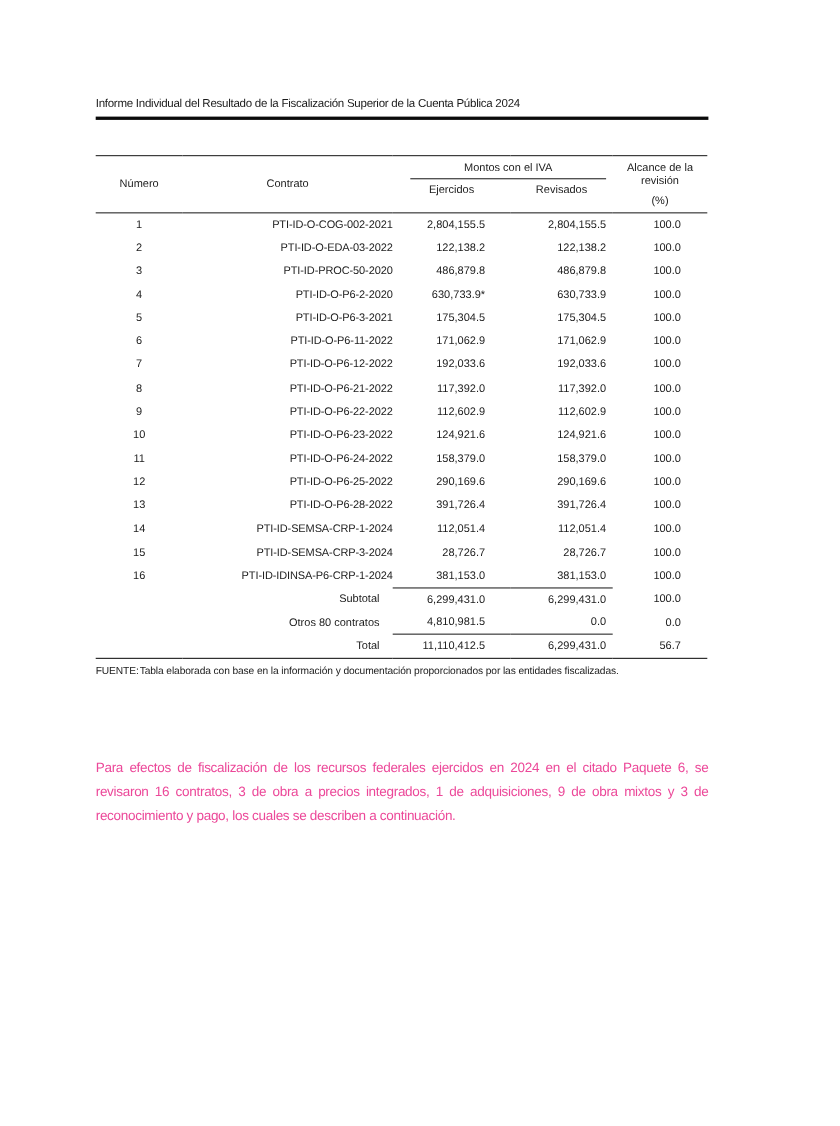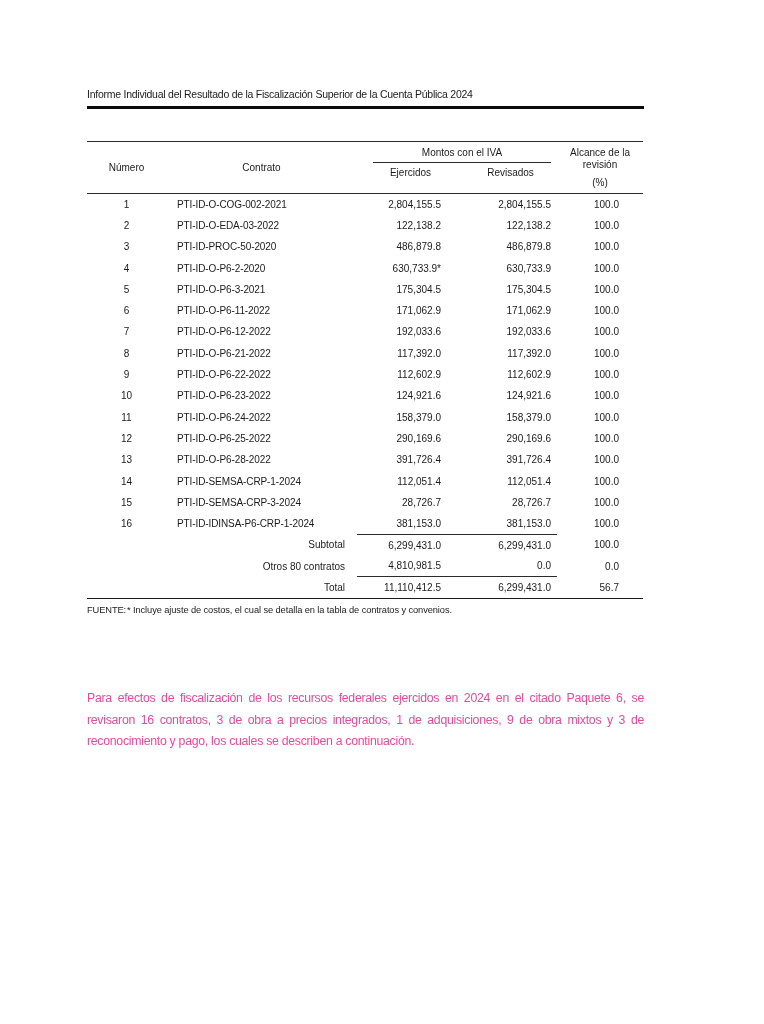--- a/index.html
+++ b/index.html
@@ -55,21 +55,21 @@
     padding: 5px 0 4px;
     text-align: center;
   }
   tr.hrow2 th { height: 30px; text-align: center; padding-bottom: 12px; }
   th.alcance-cell { text-align: center; line-height: 12px; }
   .alcance-unit { margin-top: 6px; }
   th.numero-cell, th.contrato-cell { text-align: center; }
 
   tbody td { height: 21.3px; vertical-align: middle; padding: 0; }
   td.c-num { text-align: center; }
-  td.c-con { text-align: left; padding-left: 11px; letter-spacing: -0.1px; }
+  td.c-con { text-align: right; padding-left: 11px; letter-spacing: -0.1px; }
   td.c-eje { text-align: right; padding-right: 23px; }
   td.c-rev { text-align: right; padding-right: 6px; }
   td.c-alc { text-align: right; padding-right: 24px; }
   td.c-label { text-align: right; padding-right: 12px; }
   td.overline { border-top: 1px solid #2a2a2a; }
   tbody { border-bottom: 1.5px solid #1a1a1a; }
 
   
   .source {
     display: flex; margin-top: 5px;
@@ -262,21 +262,21 @@
         <td class="c-eje ov overline">11,110,412.5</td>
         <td class="c-rev ov overline">6,299,431.0</td>
         <td class="c-alc">56.7</td>
       </tr>
         </tbody>
     </table>
 
     <div class="source">
       <div class="source-label">FUENTE:</div>
       <div class="source-text">
-        <div>* Incluye ajuste de costos, el cual se detalla en la tabla de contratos y convenios.</div>
+        <div>Tabla elaborada con base en la información y documentación proporcionados por las entidades fiscalizadas.</div>
       </div>
     </div>
   </div>
 
   <div class="paragraph">Para efectos de fiscalización de los recursos federales ejercidos en 2024 en el citado Paquete 6, se revisaron 16 contratos, 3 de obra a precios integrados, 1 de adquisiciones, 9 de obra mixtos y 3 de reconocimiento y pago, los cuales se describen a continuación.</div>
 
   <div class="footer">
     <span class="page-num">2</span>
   </div>
 

